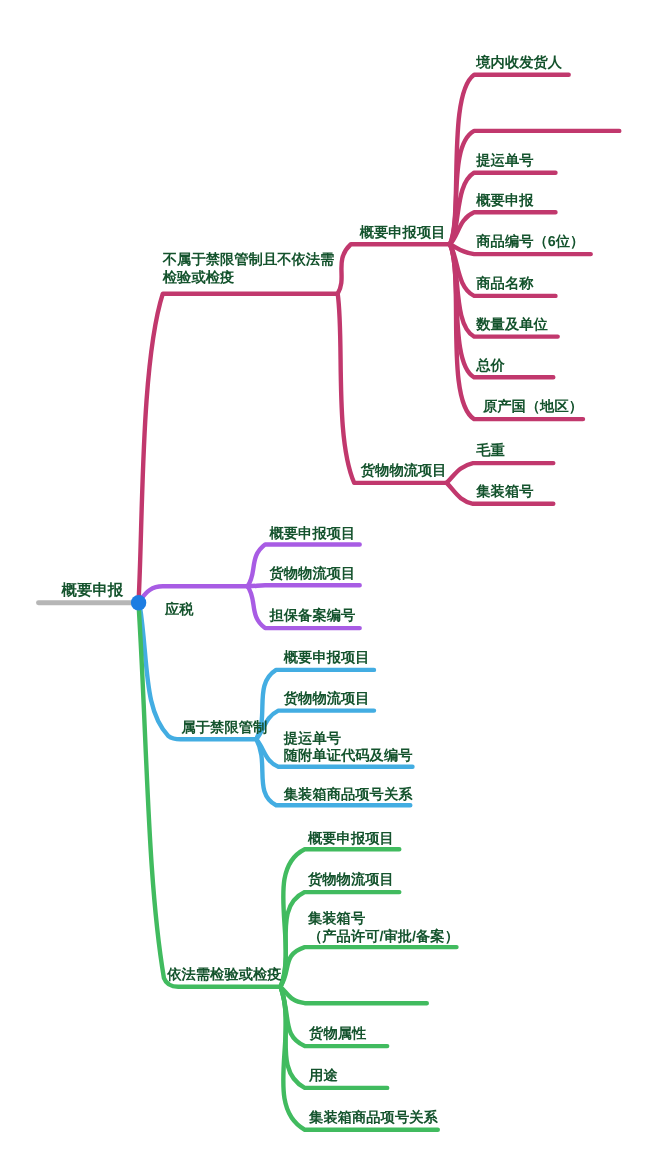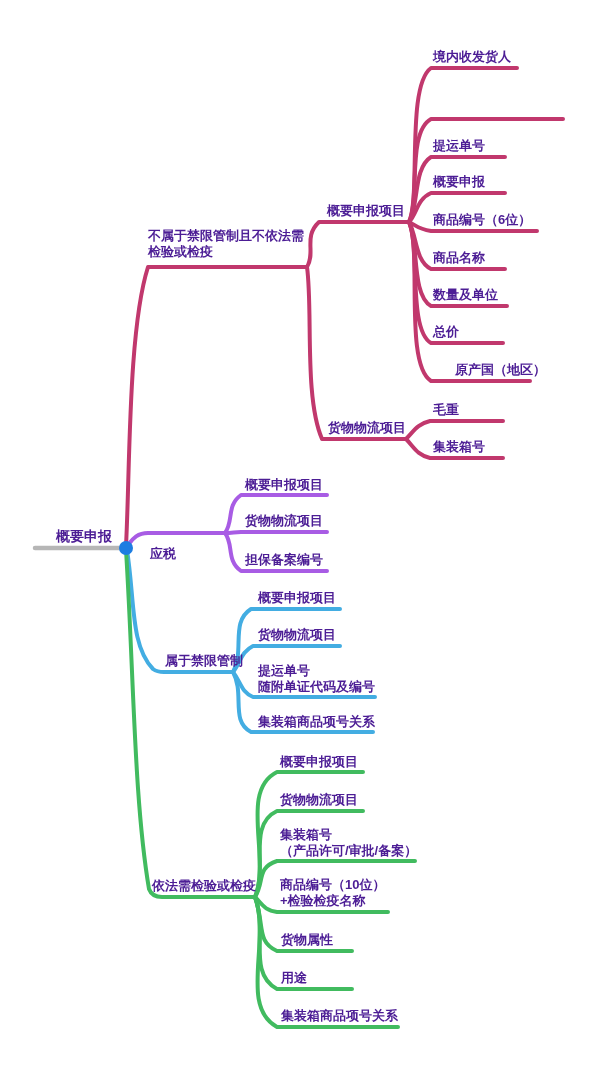--- a/index.html
+++ b/index.html
@@ -9,21 +9,21 @@
     background:#ffffff;
     font-family:"Liberation Sans","DejaVu Sans",sans-serif;
     overflow:hidden;
   }
   #wires{position:absolute;left:0;top:0;}
   .node{
     position:absolute;
     font-size:13px;
     font-weight:bold;
     line-height:16px;
-    color:#4c1d95;
+    color:#14532d;
     white-space:pre-line;
     cursor:default;
   }
   .root{font-size:14px;}
 </style>
 </head>
 <body>
 
 <div id="canvas">
 
@@ -84,21 +84,21 @@
   <div class="node" style="left:148px;top:228px;">不属于禁限管制且不依法需
 检验或检疫</div>
   <div class="node" style="left:327px;top:203px;">概要申报项目</div>
   <div class="node" style="left:433px;top:49px;">境内收发货人</div>
   <div class="node" style="left:433px;top:138px;">提运单号</div>
   <div class="node" style="left:433px;top:174px;">概要申报</div>
   <div class="node" style="left:433px;top:212px;">商品编号（6位）</div>
   <div class="node" style="left:433px;top:250px;">商品名称</div>
   <div class="node" style="left:433px;top:287px;">数量及单位</div>
   <div class="node" style="left:433px;top:324px;">总价</div>
-  <div class="node" style="left:455px;top:362px;">原产国（地区）</div>
+  <div class="node" style="left:439px;top:362px;">原产国（地区）</div>
   <div class="node" style="left:328px;top:420px;">货物物流项目</div>
   <div class="node" style="left:433px;top:402px;">毛重</div>
   <div class="node" style="left:433px;top:439px;">集装箱号</div>
 
   <div class="node" style="left:150px;top:514px;margin-top:32px;">应税</div>
   <div class="node" style="left:245px;top:477px;">概要申报项目</div>
   <div class="node" style="left:245px;top:513px;">货物物流项目</div>
   <div class="node" style="left:245px;top:552px;">担保备案编号</div>
 
   <div class="node" style="left:165px;top:653px;">属于禁限管制</div>
@@ -106,19 +106,17 @@
   <div class="node" style="left:258px;top:627px;">货物物流项目</div>
   <div class="node" style="left:258px;top:663px;">提运单号
 随附单证代码及编号</div>
   <div class="node" style="left:258px;top:714px;">集装箱商品项号关系</div>
 
   <div class="node" style="left:152px;top:878px;">依法需检验或检疫</div>
   <div class="node" style="left:280px;top:754px;">概要申报项目</div>
   <div class="node" style="left:280px;top:792px;">货物物流项目</div>
   <div class="node" style="left:280px;top:827px;">集装箱号
 （产品许可/审批/备案）</div>
-  <div class="node" style="left:280px;top:877px;">商品编号（10位）
-+检验检疫名称</div>
   <div class="node" style="left:281px;top:932px;">货物属性</div>
   <div class="node" style="left:281px;top:970px;">用途</div>
   <div class="node" style="left:281px;top:1008px;">集装箱商品项号关系</div>
 
 </div>
 
 </body></html>

